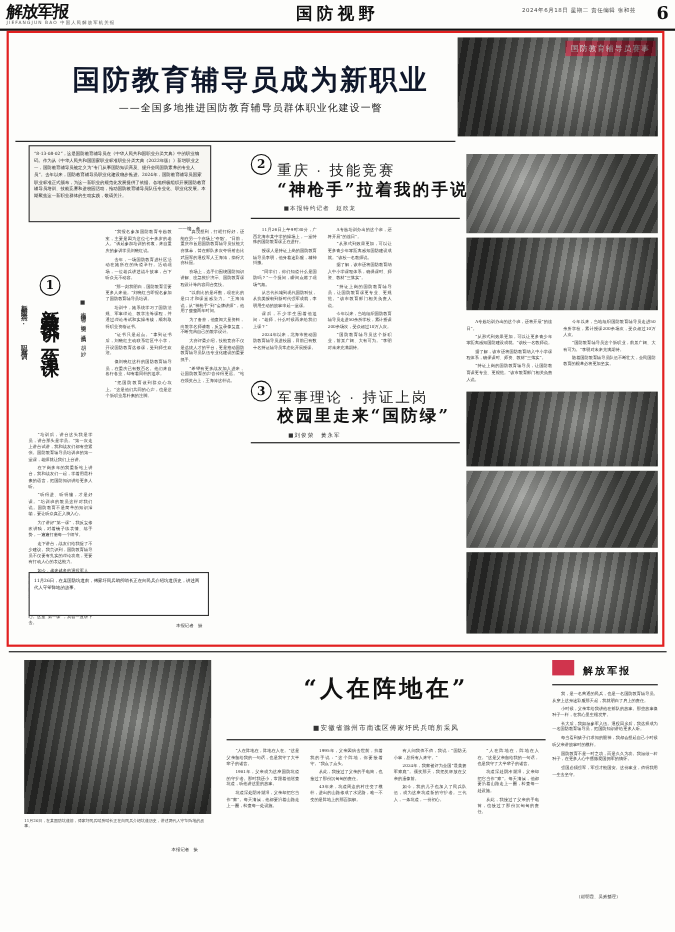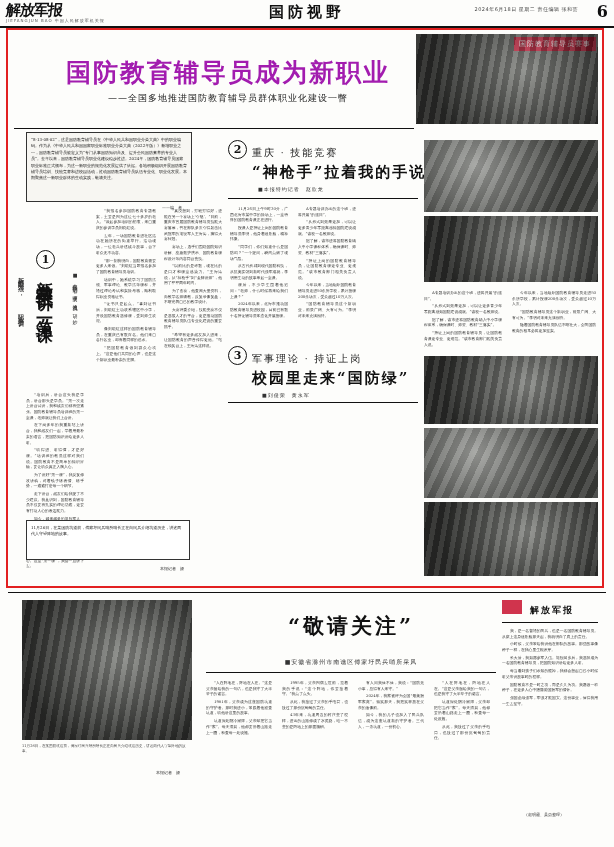--- a/index.html
+++ b/index.html
@@ -23,40 +23,40 @@
   .photo::after{content:"";position:absolute;inset:0;background:
      repeating-linear-gradient(115deg,rgba(255,255,255,.10) 0 6px,rgba(0,0,0,.12) 6px 13px),
      radial-gradient(circle at 30% 35%,rgba(255,255,255,.35),rgba(0,0,0,.45) 70%);}
   .photo.dark::after{background:
      repeating-linear-gradient(100deg,rgba(255,255,255,.07) 0 5px,rgba(0,0,0,.2) 5px 11px),
      radial-gradient(circle at 60% 40%,rgba(255,255,255,.22),rgba(0,0,0,.6) 75%);}
 
   .hero-photo{position:absolute;right:0;top:0;width:182px;height:90px;}
   .hero-badge{position:absolute;right:2px;top:3px;background:#c8102e;color:#fff;font-size:7px;padding:2px 5px;letter-spacing:1px;font-family:"DejaVu Serif","Liberation Serif",serif;}
 
-  .headline{position:absolute;left:26px;top:22px;width:380px;text-align:center;font-family:"DejaVu Serif","Liberation Serif",serif;font-weight:bold;font-size:25px;letter-spacing:2px;color:#a21caf;}
+  .headline{position:absolute;left:26px;top:22px;width:380px;text-align:center;font-family:"DejaVu Serif","Liberation Serif",serif;font-weight:bold;font-size:25px;letter-spacing:2px;color:#0f172a;}
   .subhead{position:absolute;left:26px;top:58px;width:380px;text-align:center;font-size:9px;color:#222;letter-spacing:1px;}
 
   
   .hr{position:absolute;background:#111;}
 
   
   .col{position:absolute;font-size:4.2px;line-height:1.55;text-align:justify;color:#333;
        font-family:"DejaVu Serif","Liberation Serif",serif;}
   .col p{margin:0 0 2px 0;text-indent:8px;}
   .tiny{font-size:3.8px;line-height:1.5;}
 
   .boxed{position:absolute;border:1px solid #333;padding:4px;box-sizing:border-box;font-size:4px;line-height:1.6;color:#222;background:#f7f6f2;font-family:"DejaVu Serif","Liberation Serif",serif;}
 
   
   .vtitle{position:absolute;writing-mode:vertical-rl;text-orientation:upright;font-family:"DejaVu Serif","Liberation Serif",serif;font-weight:bold;letter-spacing:3px;}
 
   
   .secnum{position:absolute;width:17px;height:17px;border:1.4px solid #111;border-radius:50%;font-family:"DejaVu Serif","Liberation Serif",serif;font-weight:bold;font-size:11px;display:flex;align-items:center;justify-content:center;}
-  .seclabel{position:absolute;font-size:10px;letter-spacing:2px;color:#222;font-family:Liberation Serif, serif;}
+  .seclabel{position:absolute;font-size:13px;letter-spacing:2px;color:#222;font-family:Liberation Sans, sans-serif;}
   .sectitle{position:absolute;font-family:"DejaVu Serif","Liberation Serif",serif;font-weight:bold;font-size:15px;letter-spacing:2px;}
   .byline{position:absolute;font-size:5px;color:#333;letter-spacing:1px;}
 
   
   .bottom-title{position:absolute;font-family:"DejaVu Serif","Liberation Serif",serif;font-weight:bold;font-size:21px;letter-spacing:3px;}
   .bottom-sub{position:absolute;font-size:8px;color:#222;letter-spacing:1px;}
   .bottom-sub2{position:absolute;font-size:6px;color:#333;letter-spacing:1px;}
 
   .cap{position:absolute;font-size:3.6px;color:#444;line-height:1.5;font-family:"DejaVu Serif","Liberation Serif",serif;}
   .sign{position:absolute;font-size:4px;color:#333;}
@@ -182,21 +182,21 @@
     <span>11月26日，在某国防坑道前，傅家圩民兵哨所哨长正在向民兵介绍坑道历史，讲述两代人守望阵地的故事。</span>
   </div>
   <div class="sign" style="left:160px;top:566px;">本报记者　摄</div>
 
   <div class="hr" style="left:8px;top:592px;width:598px;height:1px;"></div>
 
   <div class="photo dark" style="position:absolute;left:22px;top:600px;width:170px;height:140px;"></div>
   <div class="cap" style="left:22px;top:744px;width:170px;">11月26日，在某国防坑道前，傅家圩民兵哨所哨长正在向民兵介绍坑道历史，讲述两代人守望阵地的故事。</div>
   <div class="sign" style="left:156px;top:770px;">本报记者　摄</div>
 
-  <div class="bottom-title" style="left:206px;top:612px;width:290px;text-align:center;">“敬请关注”</div>
+  <div class="bottom-title" style="left:206px;top:612px;width:290px;text-align:center;">“人在阵地在”</div>
   <div class="bottom-sub2" style="left:206px;top:658px;width:290px;text-align:center;">■安徽省滁州市南谯区傅家圩民兵哨所采风</div>
   <div class="hr" style="left:206px;top:672px;width:290px;height:1px;"></div>
 
   <div class="col tiny" style="left:206px;top:680px;width:66px;">
     <p>“人在阵地在，阵地在人在。”这是父亲留给我的一句话，也是我守了大半辈子的诺言。</p>
     <p>1981年，父亲成为这座国防坑道的守护者。那时我还小，常跟着他巡查坑道，听他讲这里的故事。</p>
     <p>坑道深处阴冷潮湿，父亲却把它当作“家”。每天清晨，他都要沿着山路走上一圈，检查每一处设施。</p>
   </div>
   <div class="col tiny" style="left:282px;top:680px;width:66px;">
     <p>1995年，父亲因病去世前，拉着我的手说：“这个阵地，你要接着守。”我点了点头。</p>

